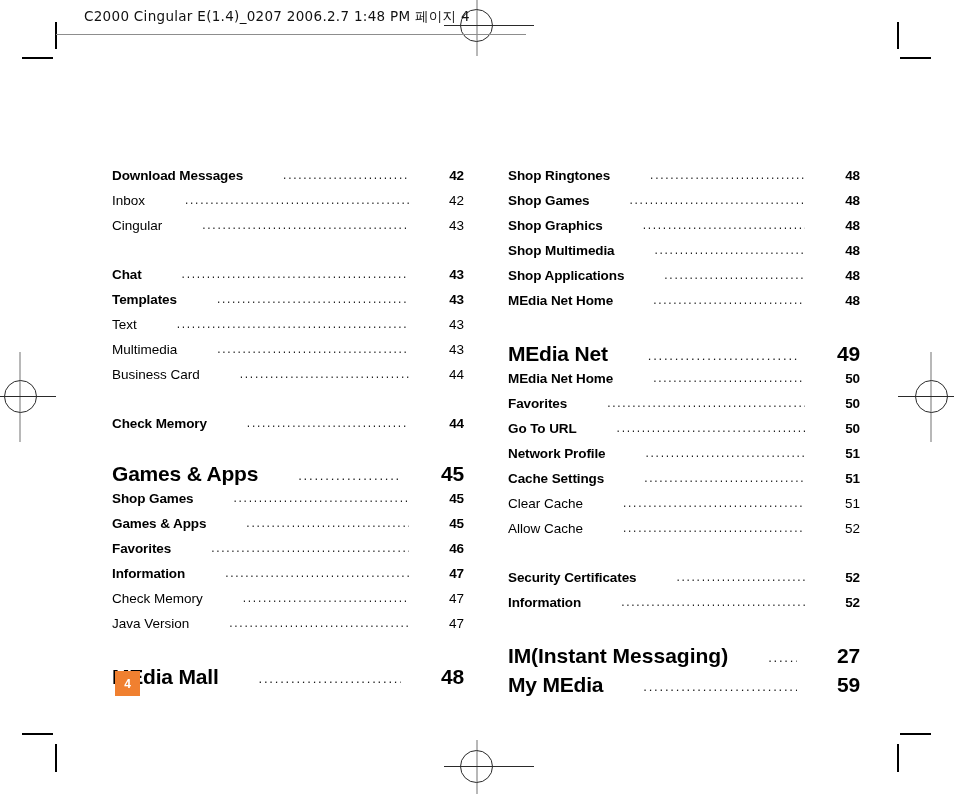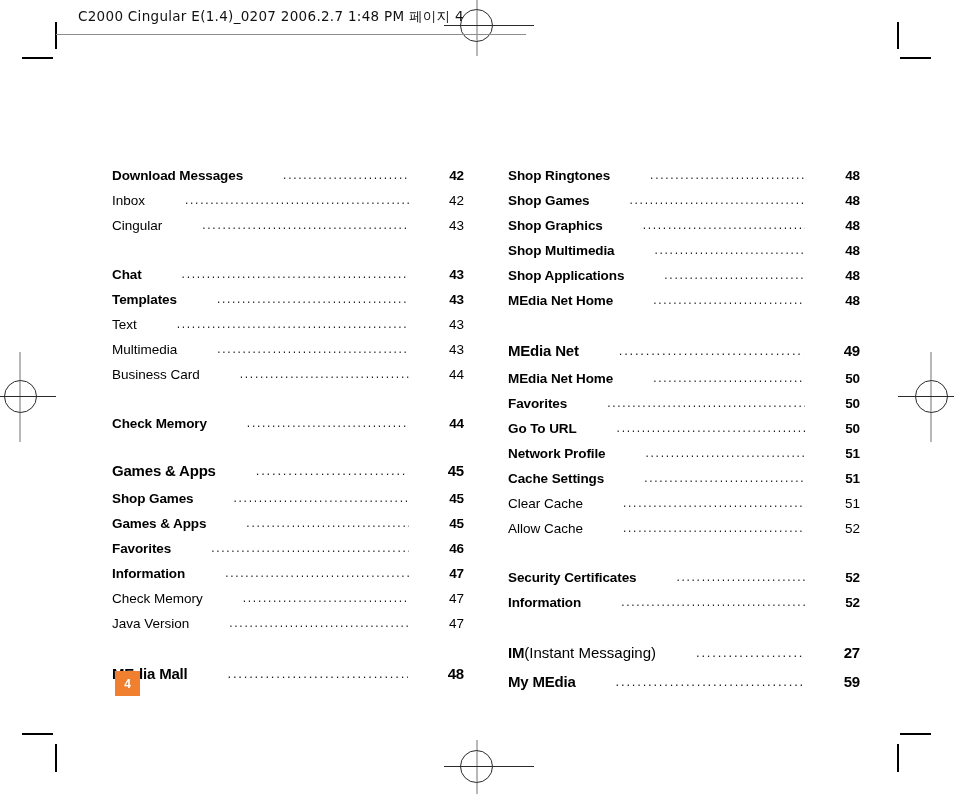--- a/index.html
+++ b/index.html
@@ -34,21 +34,21 @@
   
   #slug-bar {
     position: absolute;
     left: 56px;
     top: 8px;
     width: 470px;
     height: 26px;
   }
   #slug-text {
     position: absolute;
-    left: 22px;
+    left: 28px;
     top: 0px;
     font-size: 13.5px;
     letter-spacing: 0.3px;
     white-space: nowrap;
     color: #111;
     font-family: "DejaVu Sans", sans-serif;
   }
   #slug-rule {
     position: absolute;
     left: 0px;
@@ -112,27 +112,27 @@
     font-size: 13.5px;
     letter-spacing: -0.1px;
   }
 
   .lvl-head {
     height: 29px;
     font-size: 17px;
   }
   .lvl-head .label, .lvl-head .page {
     font-weight: 700;
-    font-size: 15px;
+    font-size: 21px;
     letter-spacing: -0.2px;
   }
   .lvl-head .leader { font-size: 13px; letter-spacing: 1.8px; }
 
   .lvl-head .label .thin {
-    font-weight: 400;
+    font-weight: 700;
     letter-spacing: 0px;
   }
 
   .spacer-sm { height: 21px; }
   .spacer-md { height: 24px; }
 
   
   #page-badge {
     position: absolute;
     left: 115px;

